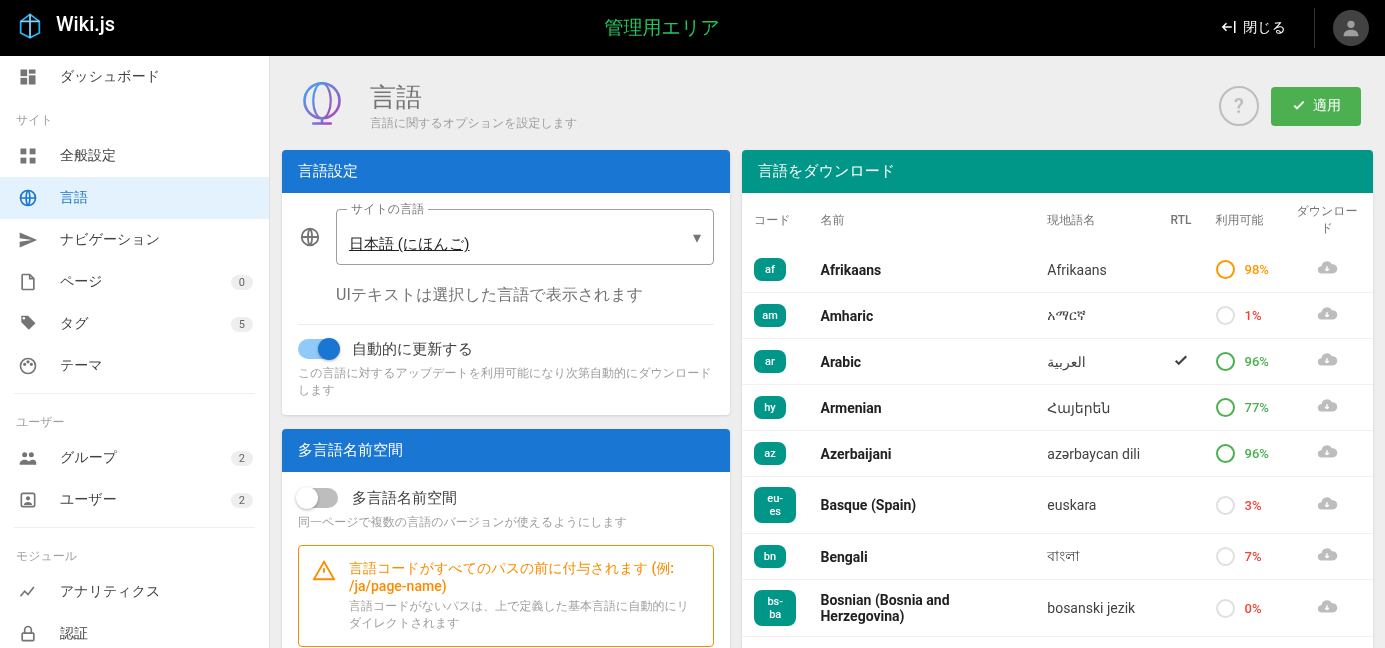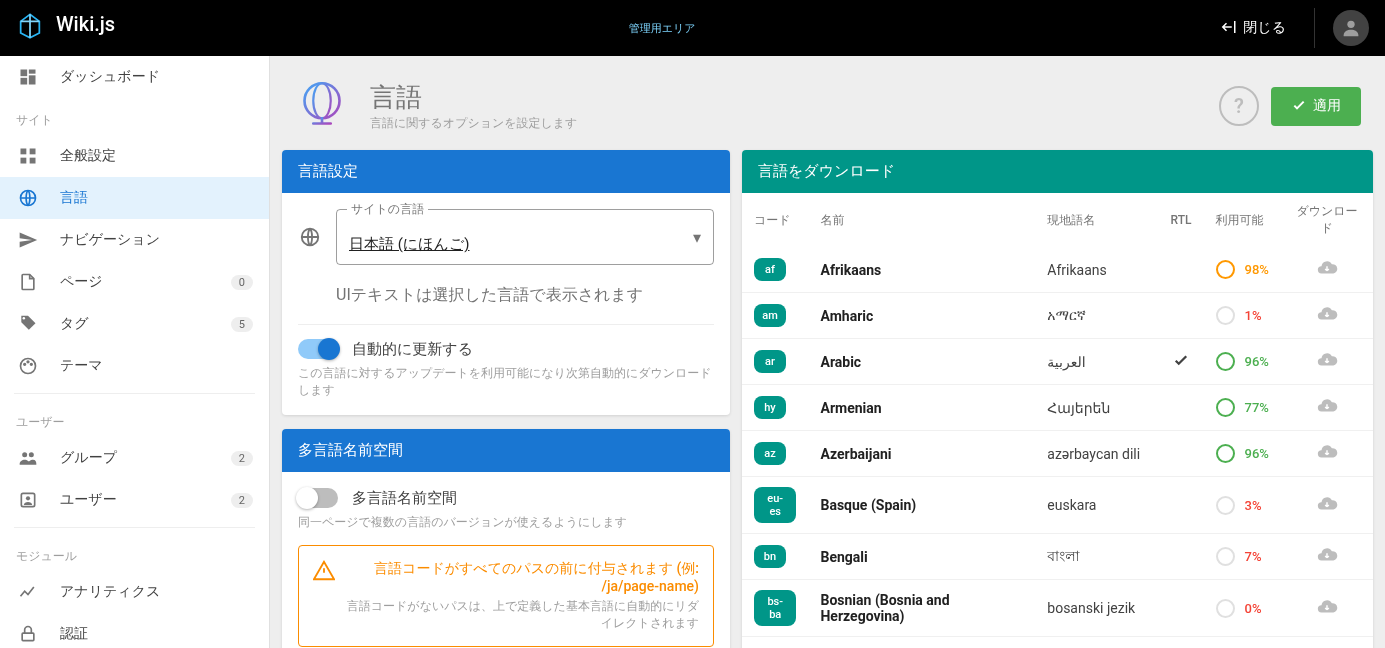--- a/index.html
+++ b/index.html
@@ -2,21 +2,21 @@
 <html><head>
 <meta charset="utf-8">
 <style>
 * { margin:0; padding:0; box-sizing:border-box; font-family:Roboto,"Helvetica Neue",Arial,sans-serif; }
 body { background:#eeeeee; color:#212121; overflow:hidden; width:1385px; height:648px; }
 
 
 .topbar { background:#000; color:#fff; height:56px; display:flex; align-items:center; padding:0 16px; }
 .logo-box { display:flex; align-items:flex-start; gap:12px; font-family:"Segoe UI",Arial; font-size:20px; font-weight:500; }
 .logo-icon svg { width:28px; height:28px; }
-.top-center { flex:1; text-align:center; color:#7dd3fc; font-size:11px; }
+.top-center { flex:1; text-align:center; color:#22c55e; font-size:19px; }
 .top-right { display:flex; align-items:center; gap:10px; }
 .close-btn { display:flex; align-items:center; gap:6px; color:#fff; font-size:14px; padding:6px 10px; cursor:pointer; }
 .vbar { width:1px; height:40px; background:#333; margin:0 8px;}
 .avatar-circle { width:36px; height:36px; border-radius:50%; background:#424242; display:flex; align-items:center; justify-content:center; }
 
 
 .layout { display:flex; height:calc(100% - 56px); }
 .sidebar { width:270px; background:#fff; border-right:1px solid #e0e0e0; overflow-y:auto; }
 .main { flex:1; overflow-y:auto; padding:12px; }
 
@@ -63,21 +63,21 @@
 .switch-row { display:flex; align-items:center; gap:14px;}
 .switch { width:40px; height:20px; border-radius:10px; position:relative; cursor:pointer;}
 .switch.on { background:#90caf9;}
 .switch.off { background:#bdbdbd;}
 .knob { width:22px; height:22px; border-radius:50%; position:absolute; top:-1px; box-shadow:0 1px 3px rgba(0,0,0,0.3);}
 .switch.on .knob { background:#1976d2; right:-2px;}
 .switch.off .knob { background:#fff; left:-2px;}
 .switch-label { font-size:15px; color:#424242;}
 .switch-hint { font-size:12px; color:#9e9e9e; margin-top:6px;}
 
-.alert { border:1px solid #fb8c00; border-radius:4px; padding:14px; display:flex; gap:4px; margin-top:14px;text-align:right;}
+.alert { border:1px solid #fb8c00; border-radius:4px; padding:14px; display:flex; gap:14px; margin-top:14px;}
 .alert-ico { color:#fb8c00; font-size:22px;}
 .alert-title { font-size:14px; color:#fb8c00; font-weight:500;}
 .alert-sub { font-size:12px; color:#9e9e9e; margin-top:4px;}
 
 
 .tbl { width:100%; border-collapse:collapse;}
 .tbl th { text-align:left; font-size:12px; color:#757575; font-weight:500; padding:10px 12px;}
 .tbl th.center { text-align:center;}
 .tbl td { padding:10px 12px; font-size:14px; color:#424242; vertical-align:middle;}
 .tbl tr+tr td { border-top:1px solid #f0f0f0;}

